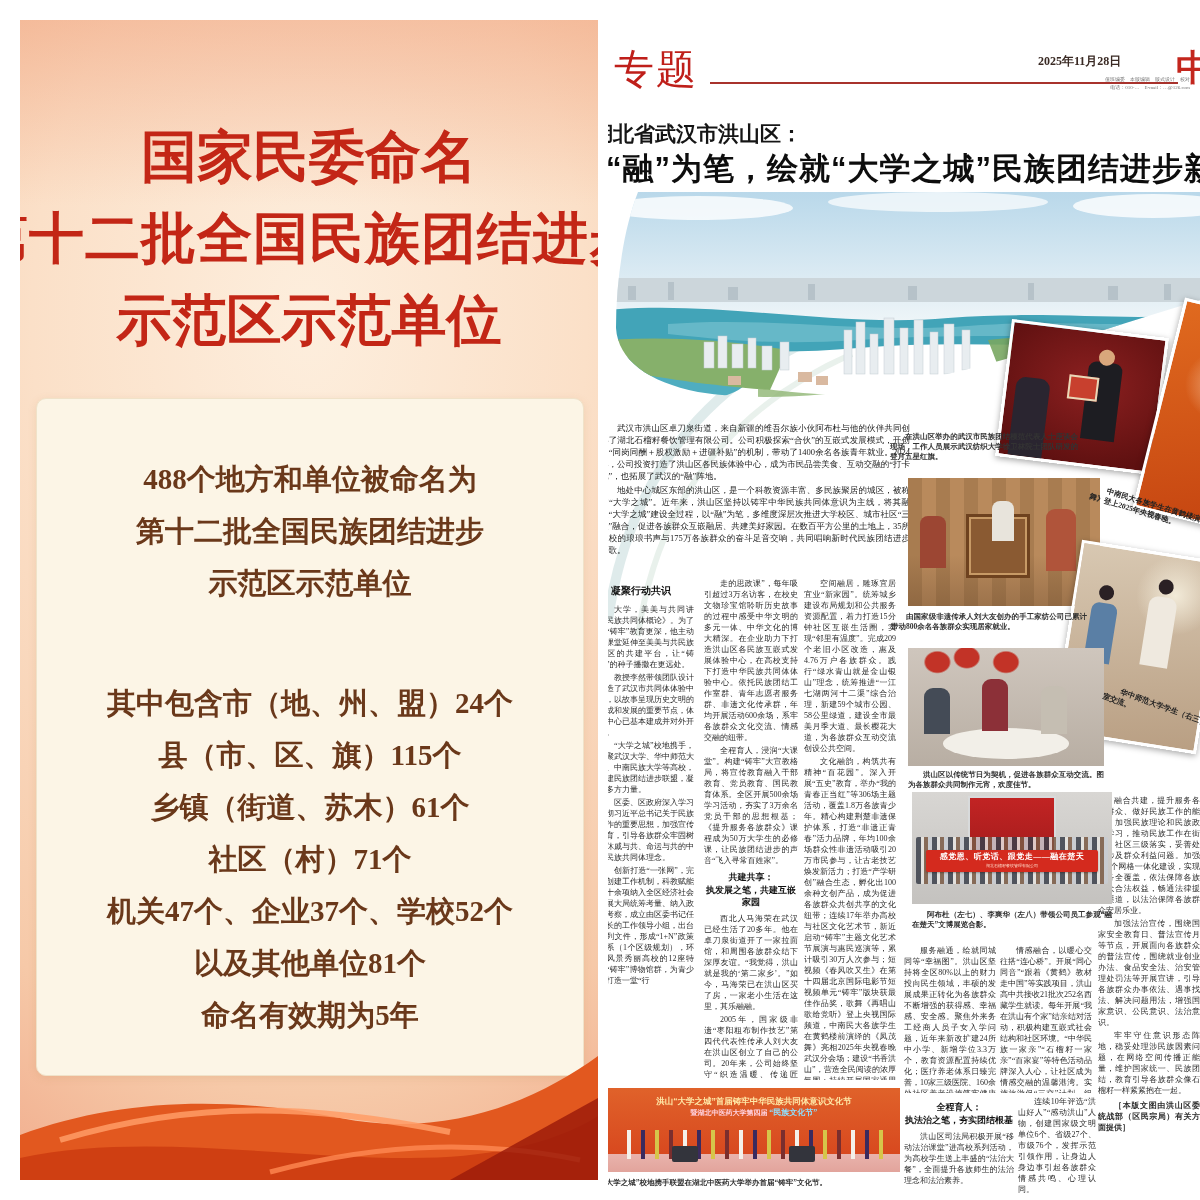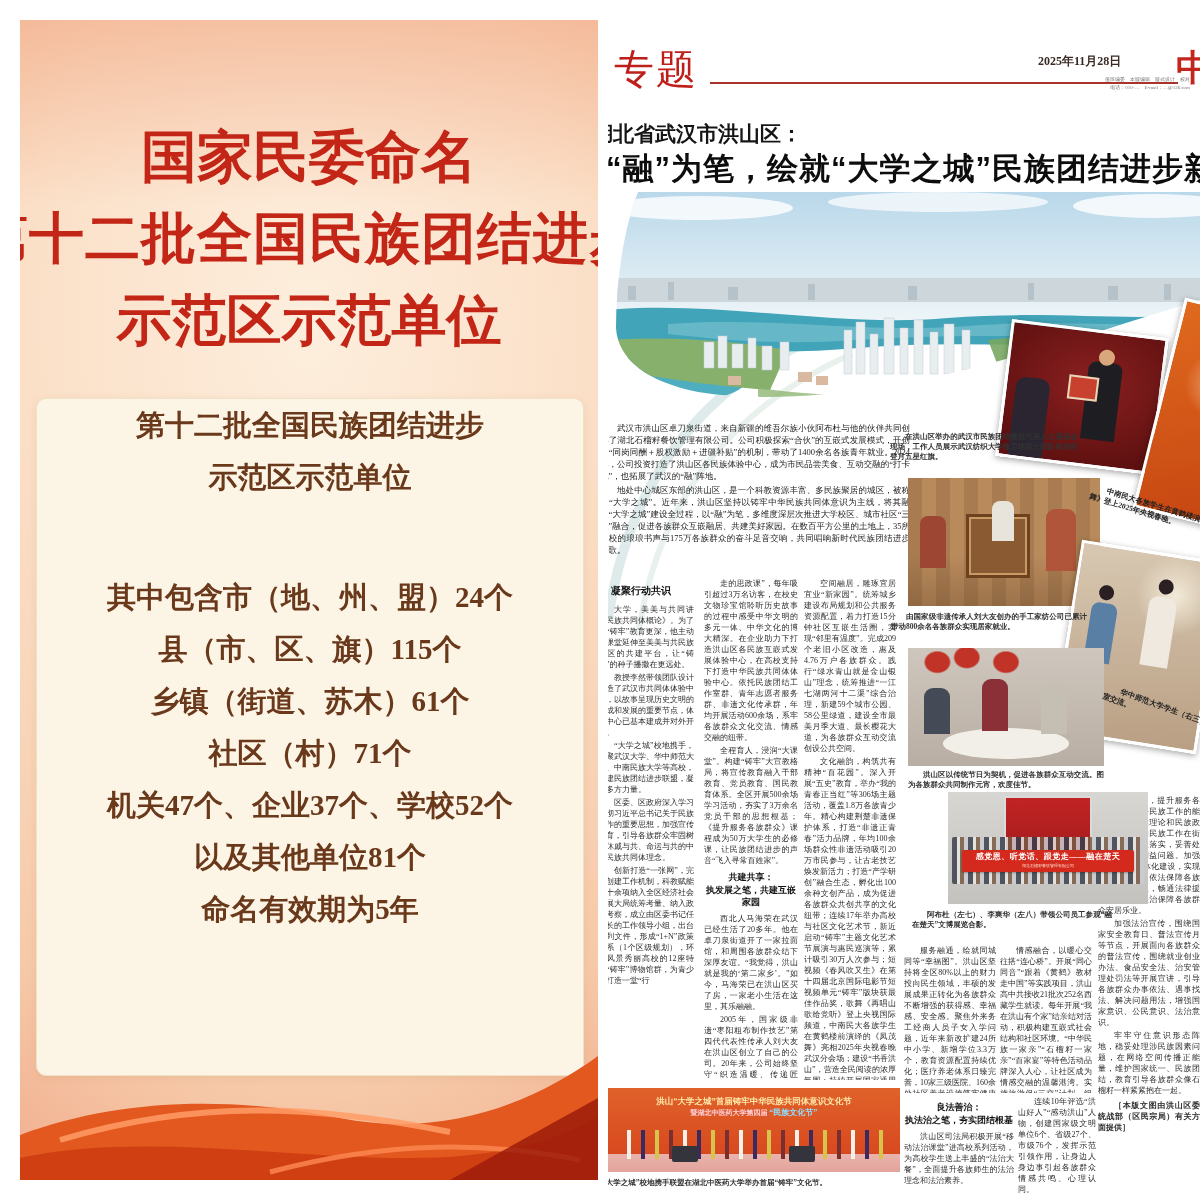--- a/index.html
+++ b/index.html
@@ -110,20 +110,21 @@
 <body>
 
 <div class="canvas">
 
   <div class="poster">
     <div class="poster-title pt1">国家民委命名</div>
     <div class="poster-title pt2">第十二批全国民族团结进步</div>
     <div class="poster-title pt3">示范区示范单位</div>
 
     <div class="poster-card">
+      <div class="card-top card-line">488个地方和单位被命名为</div>
       <div class="card-line">第十二批全国民族团结进步</div>
       <div class="card-line">示范区示范单位</div>
       <div class="card-gap"></div>
       <div class="card-line">其中包含市（地、州、盟）24个</div>
       <div class="card-line">县（市、区、旗）115个</div>
       <div class="card-line">乡镇（街道、苏木）61个</div>
       <div class="card-line">社区（村）71个</div>
       <div class="card-line">机关47个、企业37个、学校52个</div>
       <div class="card-line">以及其他单位81个</div>
       <div class="card-line">命名有效期为5年</div>
@@ -254,21 +255,21 @@
     </div>
 
     <div class="col" style="left:296px;top:915px;width:92px;height:148px;">
       <p class="bp">服务融通，绘就同城同等“幸福图”。洪山区坚持将全区80%以上的财力投向民生领域，丰硕的发展成果正转化为各族群众不断增强的获得感、幸福感、安全感。聚焦外来务工经商人员子女入学问题，近年来新改扩建24所中小学、新增学位3.3万个，教育资源配置持续优化；医疗养老体系日臻完善，10家三级医院、160余处社区养老设施筑牢健康防线；社保、医保参保率领跑全国；就业服务精准发力，211场“大学之城”招聘会助力边疆地区各族群众迈向电商、连锁商业等新兴就业领域。</p>
     </div>
     <div class="col" style="left:392px;top:915px;width:92px;height:148px;">
       <p class="bp">情感融合，以暖心交往搭“连心桥”。开展“同心同音”“跟着《黄鹤》教材走中国”等实践项目，洪山高中共接收21批次252名西藏学生就读。每年开展“我在洪山有个家”结亲结对活动，积极构建互嵌式社会结构和社区环境。“中华民族一家亲”“石榴籽一家亲”“百家宴”等特色活动品牌深入人心，让社区成为情感交融的温馨港湾。实施旅游促“三交”计划，组织辖区群众赴边疆地区旅行2万人次，促进各民族广泛交往、全面交流、深度交融。</p>
     </div>
 
     <div class="col" style="left:296px;top:1066px;width:110px;height:104px;">
-      <div class="col-h2">良法善治：</div>
+      <div class="col-h2">全程育人：</div>
       <div class="col-h2" style="margin-top:-4px;">执法治之笔，夯实团结根基</div>
       <p class="bp">洪山区司法局积极开展“移动法治课堂”进高校系列活动，为高校学生送上丰盛的“法治大餐”，全面提升各族师生的法治理念和法治素养。</p>
     </div>
     <div class="col" style="left:410px;top:1066px;width:78px;height:104px;">
       <p class="bp">连续10年评选“洪山好人”“感动洪山”人物，创建国家级文明单位6个、省级27个、市级76个，发挥示范引领作用，让身边人身边事引起各族群众情感共鸣、心理认同。</p>
     </div>
 
     <div class="col" style="left:490px;top:765px;width:102px;height:405px;">
       <p class="bp">融合共建，提升服务各族群众、做好民族工作的能力，加强民族理论和民族政策学习，推动民族工作在街道、社区三级落实，妥善处理涉及群众利益问题。加强262个网格一体化建设，实现服务全覆盖，依法保障各族群众合法权益，畅通法律援助渠道，以法治保障各族群众安居乐业。</p>
       <p class="bp">加强法治宣传，围绕国家安全教育日、普法宣传月等节点，开展面向各族群众的普法宣传，围绕就业创业办法、食品安全法、治安管理处罚法等开展宣讲，引导各族群众办事依法、遇事找法、解决问题用法，增强国家意识、公民意识、法治意识。</p>
@@ -309,21 +310,21 @@
       <div class="yx-table"></div>
       <div class="yx-p1"></div>
       <div class="yx-p2"></div>
       <div class="yx-p3"></div>
     </div>
 
     <div class="cap cap-tilt" style="left:500px;top:652px;width:130px;transform:rotate(20deg);">华中师范大学学生（右三）在工作室交流。</div>
 
     <div class="cap" style="left:300px;top:740px;width:196px;">洪山区以传统节日为契机，促进各族群众互动交流。图为各族群众共同制作元宵，欢度佳节。</div>
 
-    <div class="photo banner-photo" style="left:304px;top:762px;width:200px;height:112px;margin-left:36px;">
+    <div class="photo banner-photo" style="left:304px;top:762px;width:200px;height:112px;">
       <div class="banner-backdrop"></div>
       <div class="banner-crowd"></div>
       <div class="banner-strip">
         <span class="s1">感党恩、听党话、跟党走——融在楚天</span>
         <span class="s2">湖北石榴籽餐饮管理有限公司</span>
       </div>
     </div>
 
     <div class="cap" style="left:304px;top:880px;width:200px;">阿布杜（左七）、李爽华（左八）带领公司员工参观“融在楚天”文博展览合影。</div>
 

